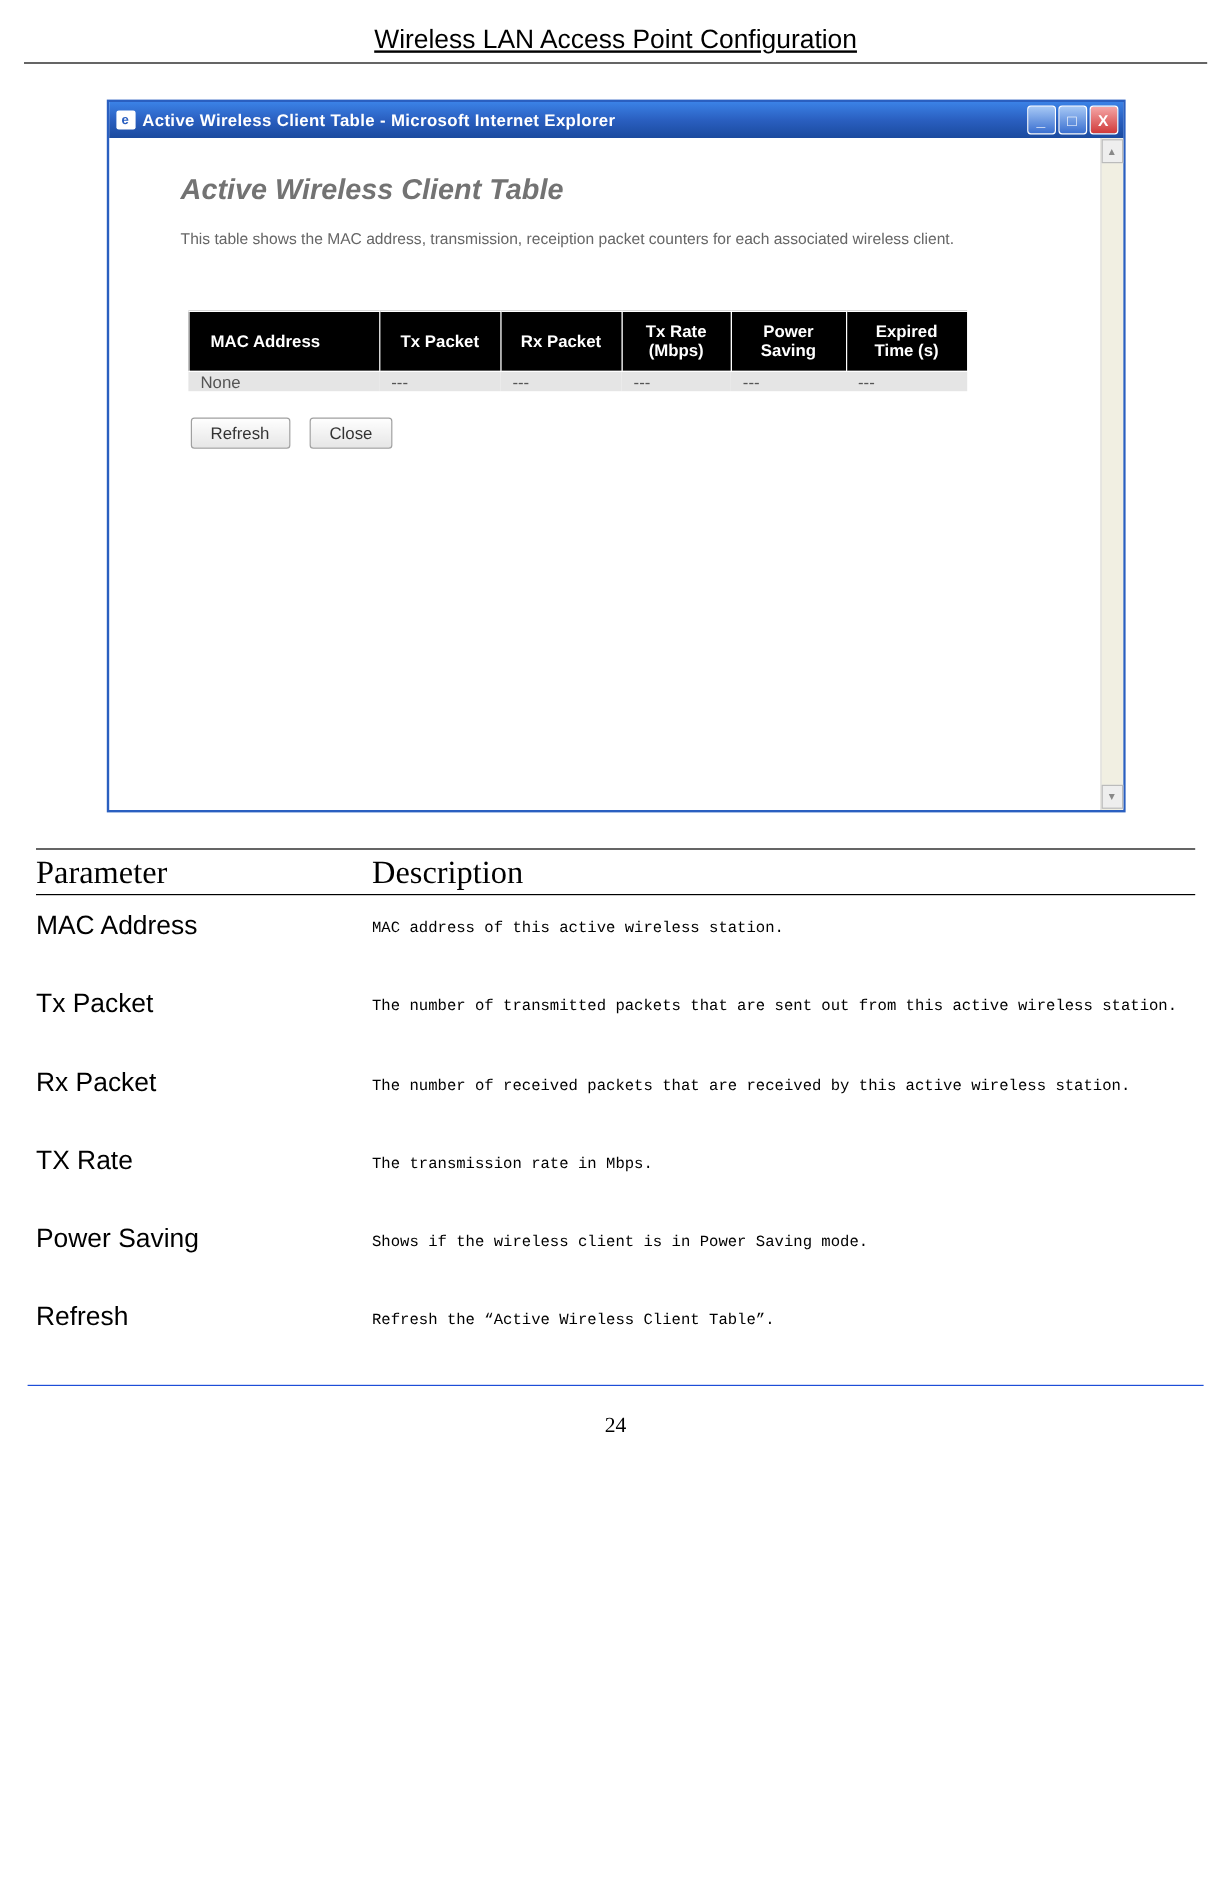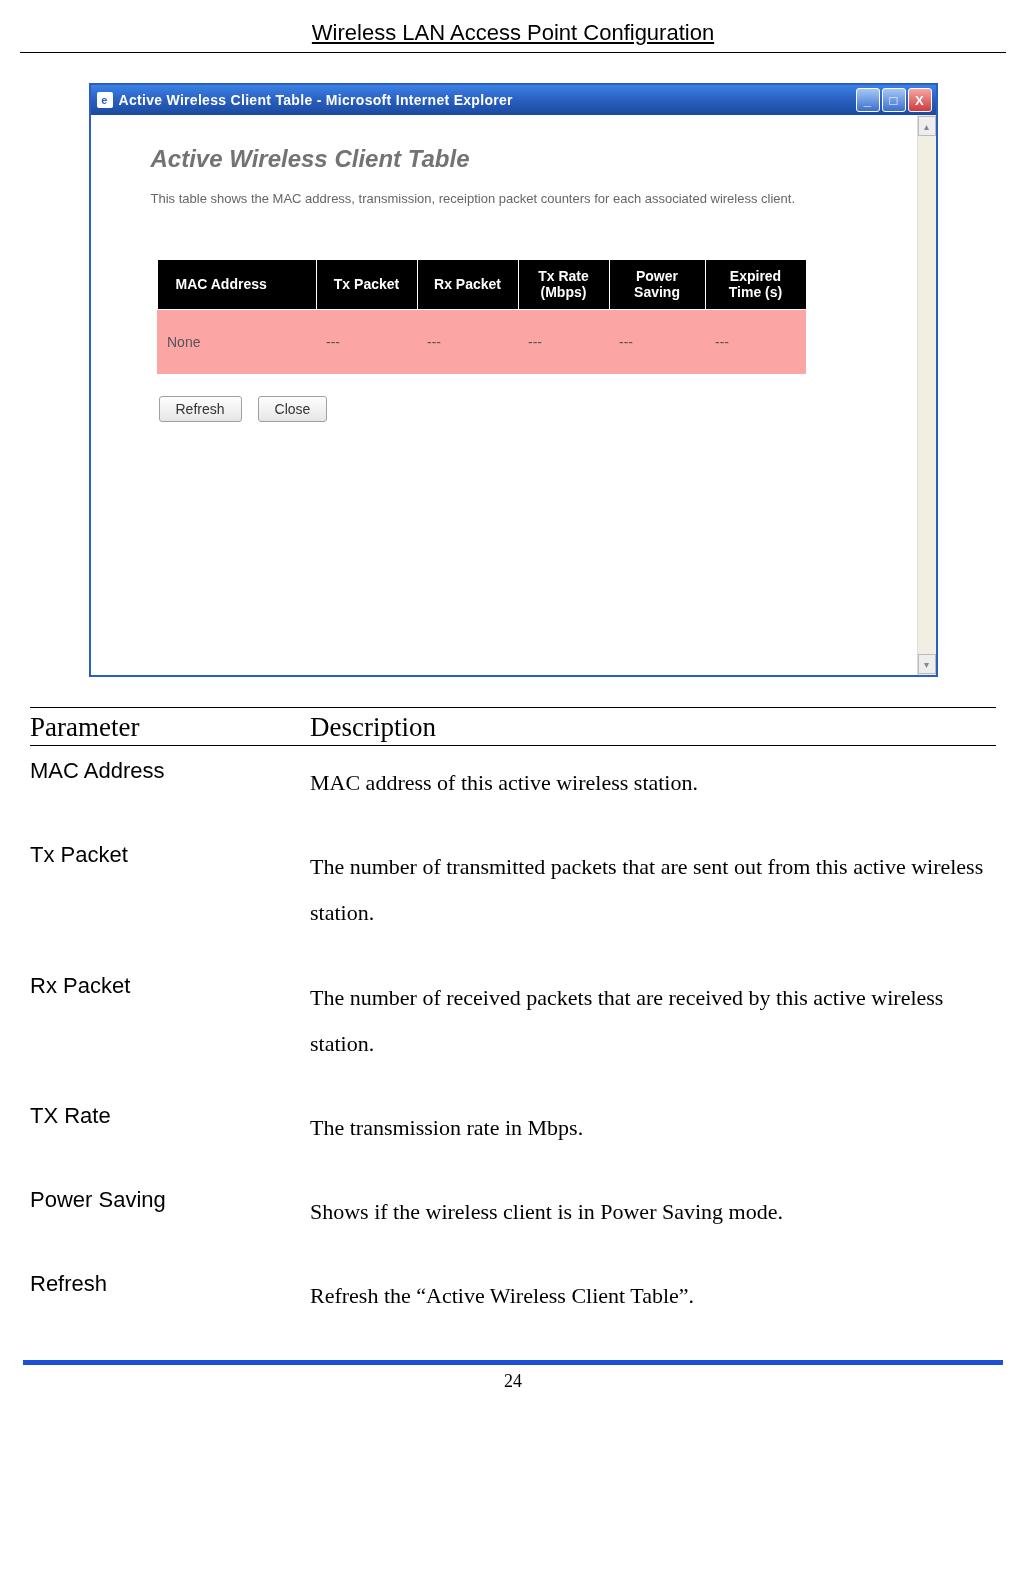--- a/index.html
+++ b/index.html
@@ -137,23 +137,23 @@
       text-align: center;
       line-height: 1.2;
     }
     .client-table th.mac { width: 130px; text-align: left; padding-left: 18px;}
     .client-table th.tx { width: 80px; }
     .client-table th.rx { width: 80px; }
     .client-table th.rate { width: 70px; }
     .client-table th.ps { width: 75px; }
     .client-table th.exp { width: 80px; }
     .client-table td {
-      background: #fca5a5;
+      background: #e5e5e5;
       color: #555;
-      padding: 24px 10px;
+      padding: 0 10px;
       font-size: 14px;
     }
     .client-table td.mac { text-align: left; }
     .btn-row {
       margin: 22px 0 0 8px;
       display: flex;
       gap: 16px;
     }
     .win-btn {
       border: 1px solid #a0a0a0;
@@ -184,33 +184,33 @@
       margin-bottom: 36px;
       align-items: flex-start;
     }
     .param-name {
       width: 280px;
       font-size: 22px;
       font-family: Arial, sans-serif;
       flex-shrink: 0;
     }
     .param-desc {
-      font-size: 22px;
-      font-family: Liberation Serif, serif;
+      font-size: 13px;
+      font-family: Liberation Mono, monospace;
       line-height: 2.1;
       padding-top: 2px;
     }
     .page-number {
       text-align: center;
       font-family: "Times New Roman", serif;
       font-size: 18px;
-      border-top: 5px solid #1d4ed8;
+      border-top: 1px solid #1d4ed8;
       width: 980px;
       margin: 40px auto 0 auto;
-      padding-top: 6px;
+      padding-top: 22px;
     }
   </style>
 </head>
 <body>
 
 <div class="page">
   <div class="header-line">Wireless LAN Access Point Configuration</div>
 
   <div class="ie-window">
     <div class="ie-titlebar">

